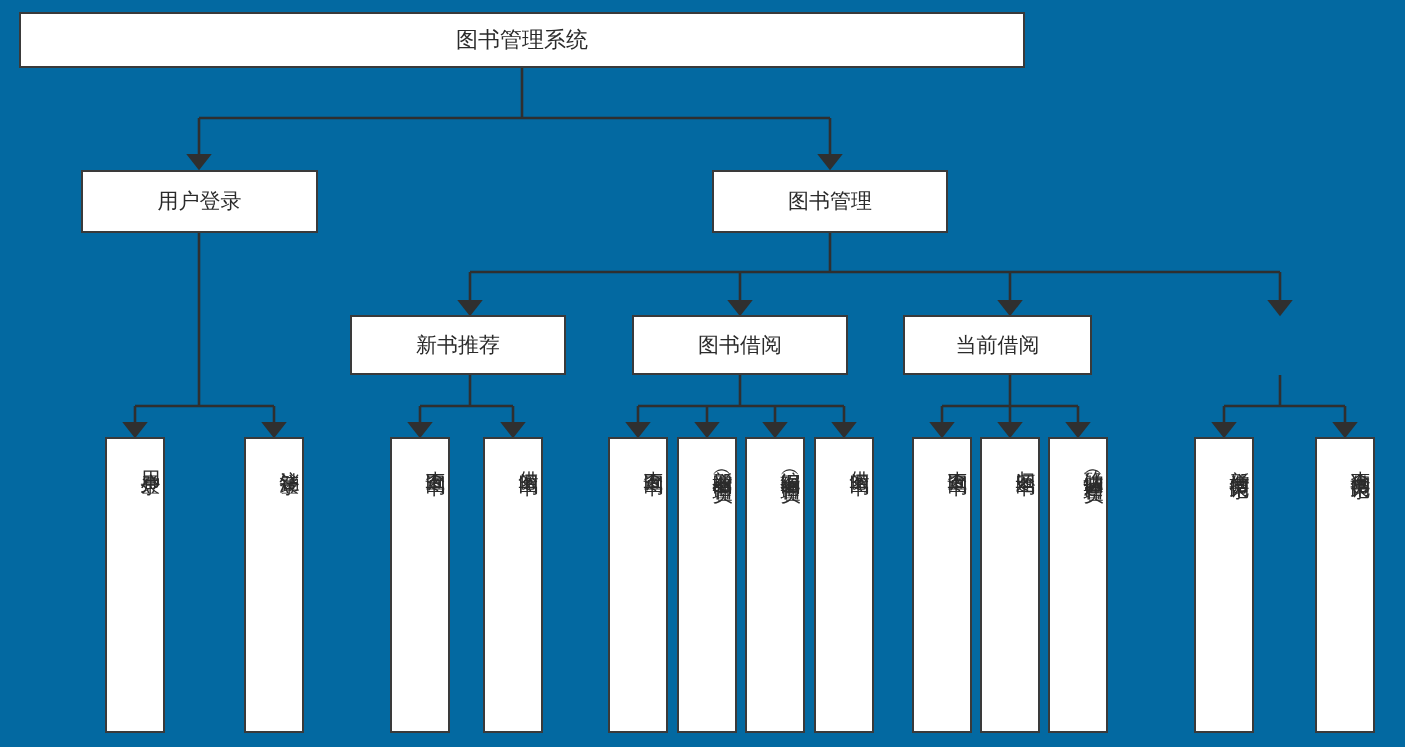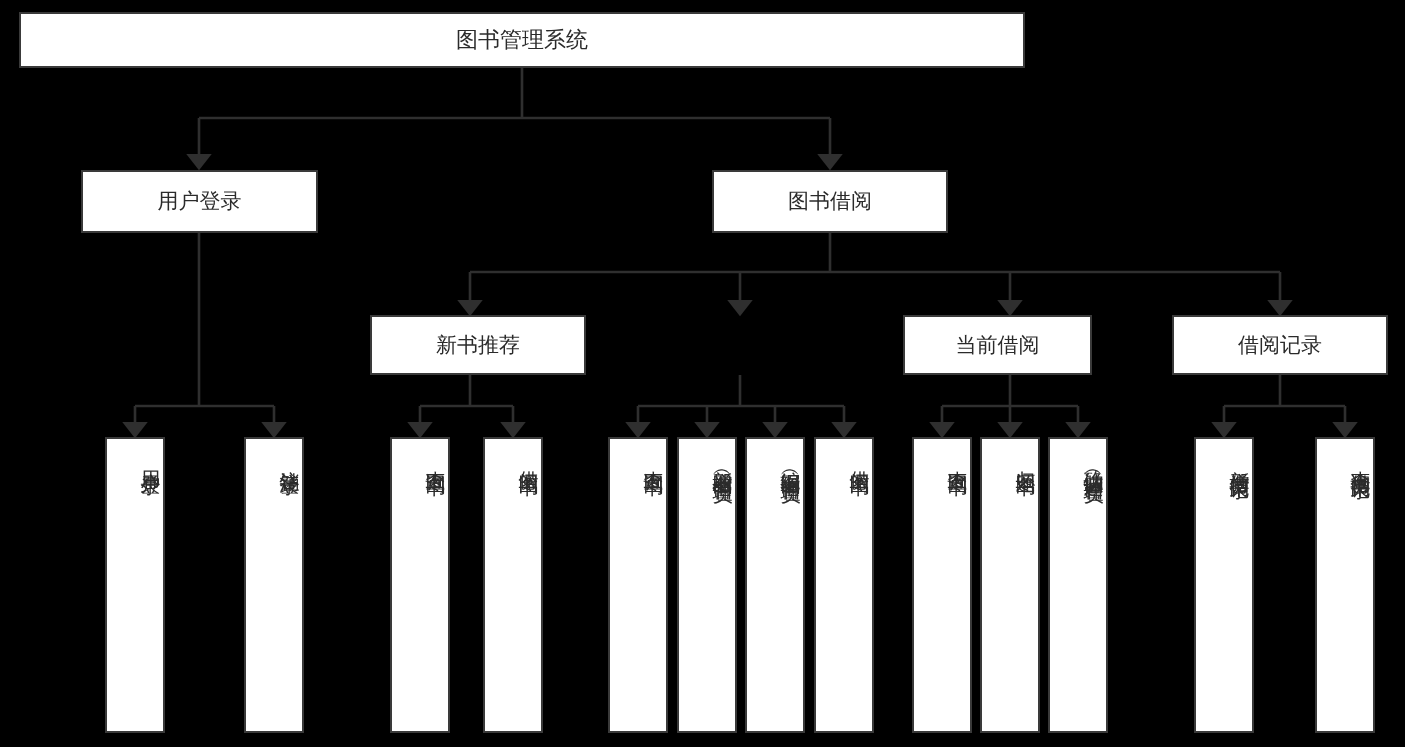--- a/index.html
+++ b/index.html
@@ -1,21 +1,21 @@
 <!DOCTYPE html>
 <html><head>
 <meta charset="utf-8">
 <title>图书管理系统 结构图</title>
 <style>
   html,body{margin:0;padding:0;background:#ffffff;}
   body{
     font-family:"DejaVu Sans","Liberation Sans",sans-serif;
     width:1405px;height:747px;overflow:hidden;
   }
-  #canvas{position:relative;width:1405px;height:747px;background:#000000;}
+  #canvas{position:relative;width:1405px;height:747px;background:#0369a1;}
 
   svg.edges{position:absolute;left:0;top:0;width:1405px;height:747px;pointer-events:none;}
 
   .node{
     position:absolute;
     box-sizing:border-box;
     background:#ffffff;
     border:2px solid #3a3a3a;
     display:flex;
     align-items:center;
@@ -104,31 +104,31 @@
   </svg>
 
   <div class="node root" style="left:19px;top:12px;width:1006px;height:56px;">
     <span>图书管理系统</span>
   </div>
 
   <div class="node horiz" style="left:81px;top:170px;width:237px;height:63px;">
     <span>用户登录</span>
   </div>
   <div class="node horiz" style="left:712px;top:170px;width:236px;height:63px;">
-    <span>图书借阅</span>
+    <span>图书管理</span>
   </div>
 
-  <div class="node horiz" style="left:370px;top:315px;width:216px;height:60px;justify-content:center;">
+  <div class="node horiz" style="left:350px;top:315px;width:216px;height:60px;justify-content:center;">
     <span>新书推荐</span>
+  </div>
+  <div class="node horiz" style="left:632px;top:315px;width:216px;height:60px;">
+    <span>图书借阅</span>
   </div>
   <div class="node horiz" style="left:903px;top:315px;width:189px;height:60px;">
     <span>当前借阅</span>
-  </div>
-  <div class="node horiz" style="left:1172px;top:315px;width:216px;height:60px;">
-    <span>借阅记录</span>
   </div>
 
   <div class="node leaf" style="left:105px;top:437px;width:60px;height:296px;">
     <span>用户登录</span>
   </div>
   <div class="node leaf" style="left:244px;top:437px;width:60px;height:296px;">
     <span>注销登录</span>
   </div>
 
   <div class="node leaf" style="left:390px;top:437px;width:60px;height:296px;">

